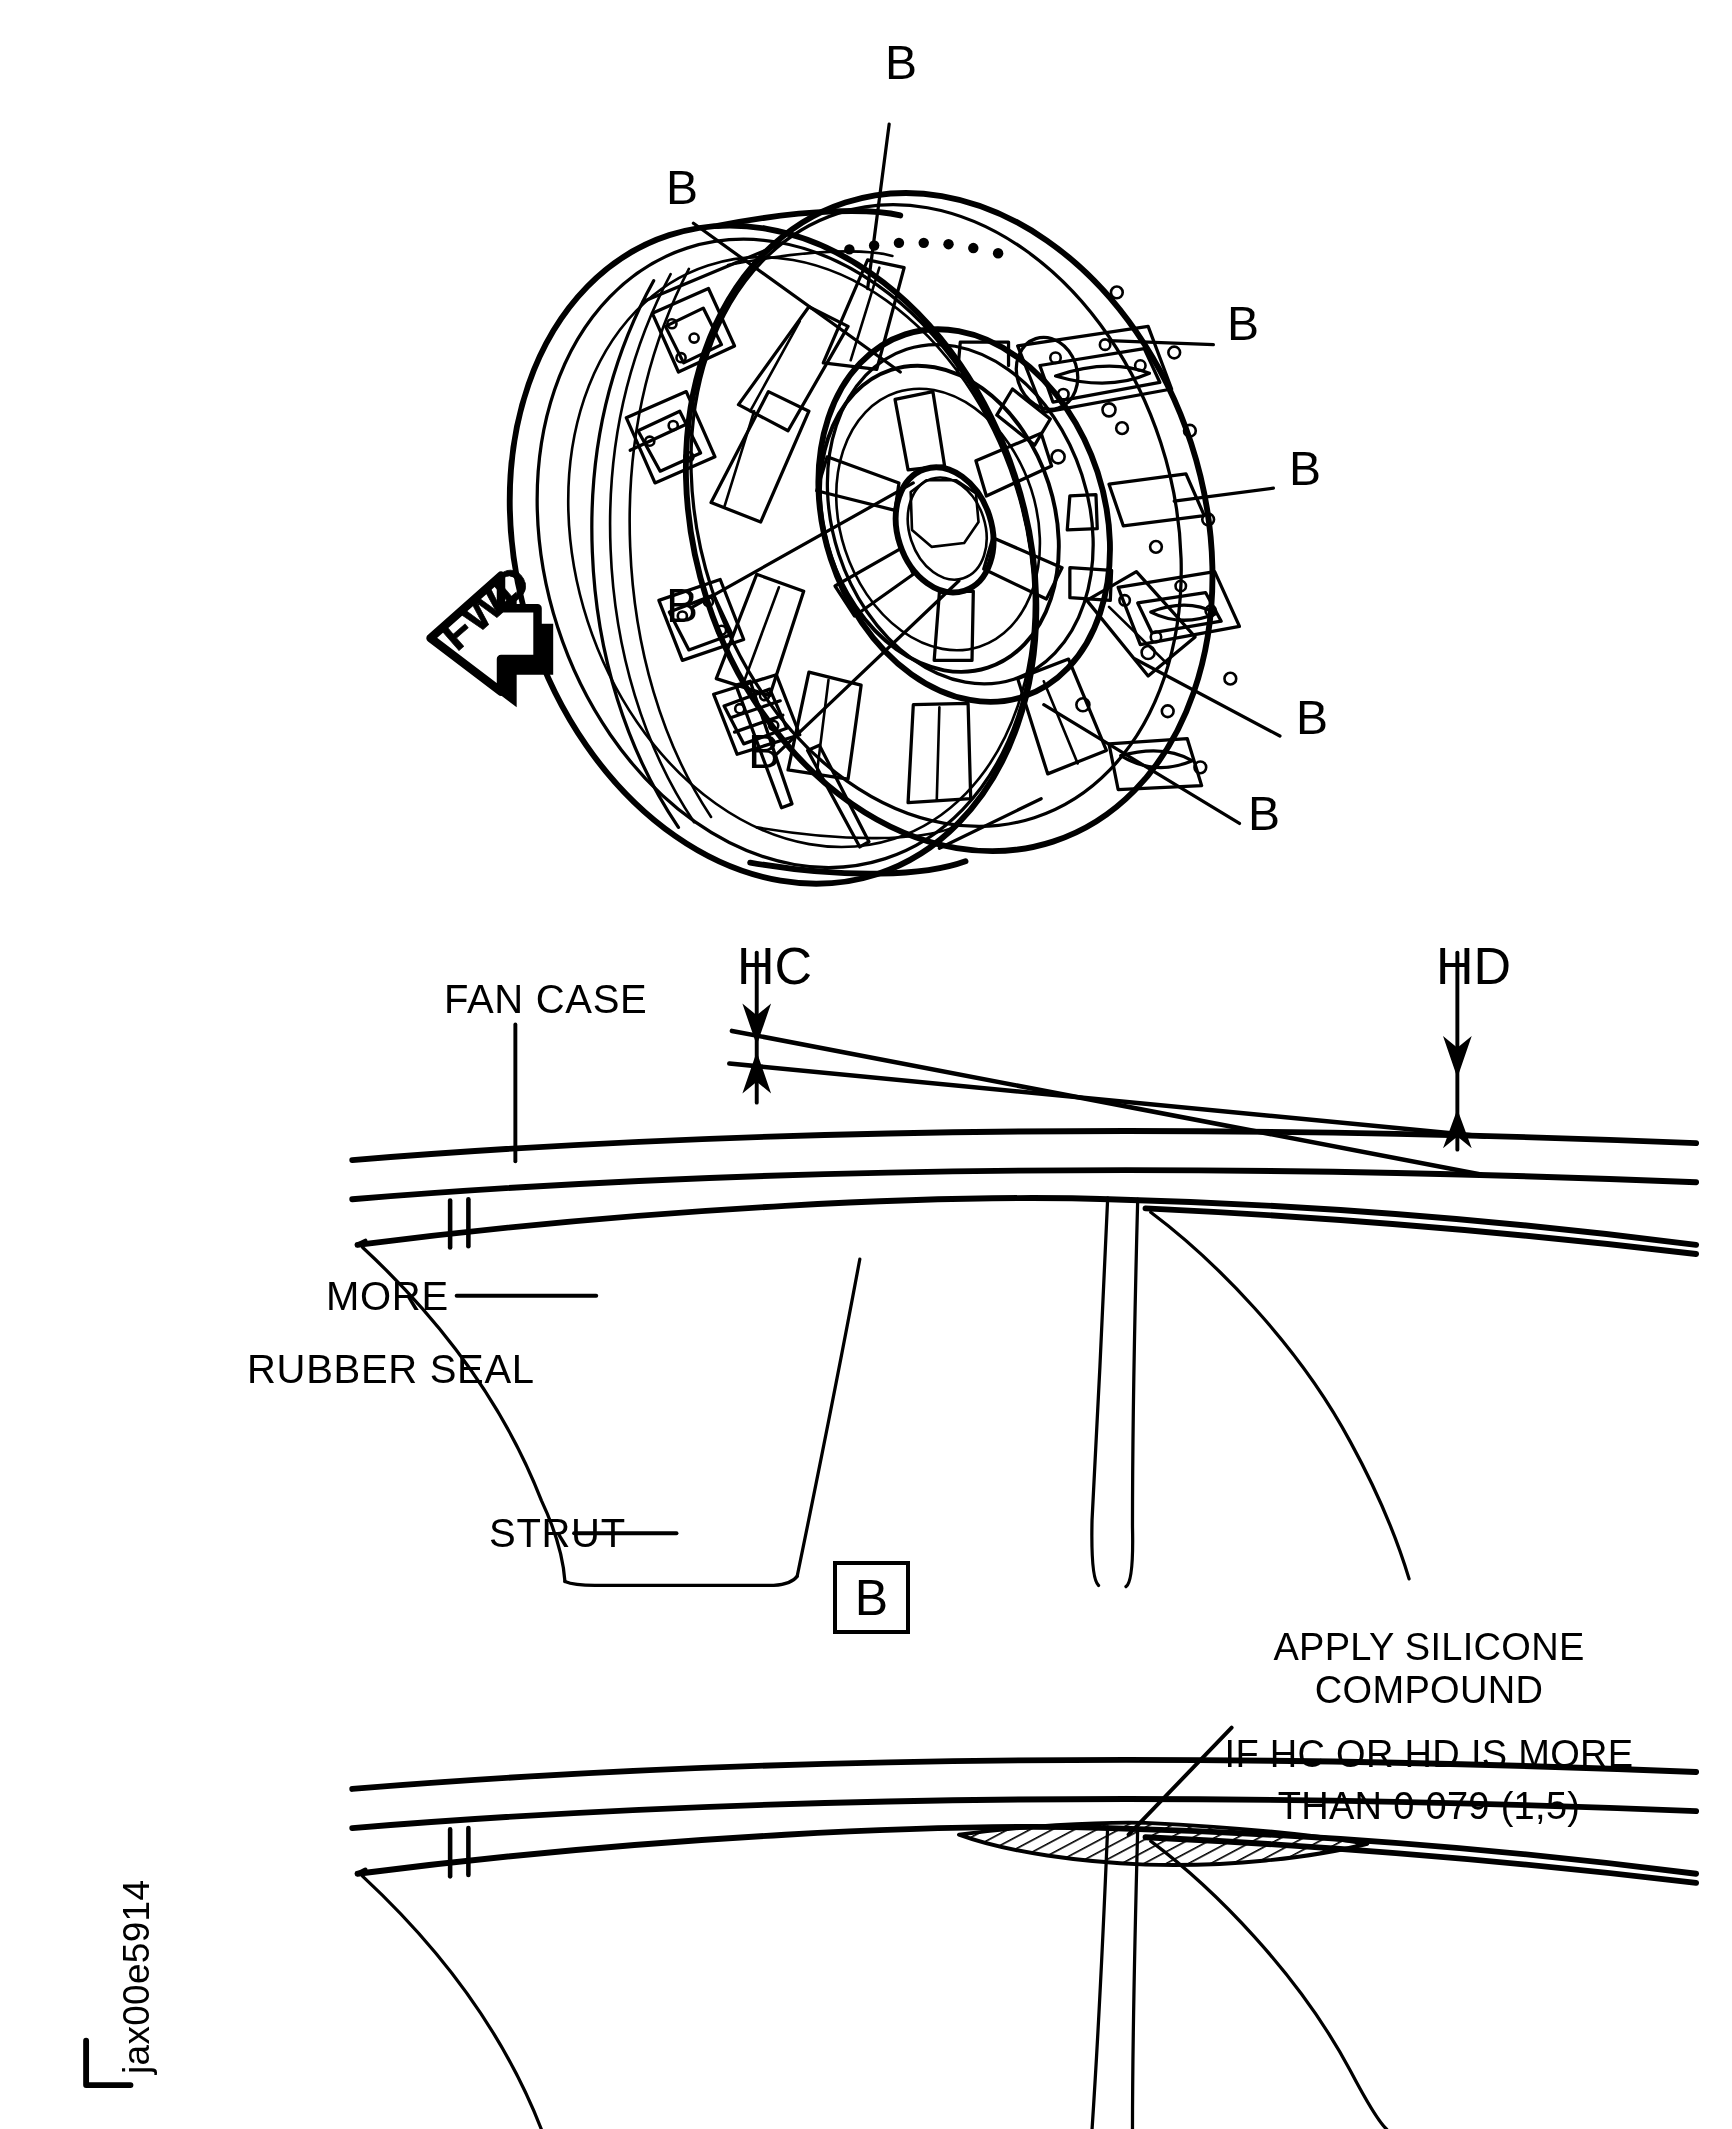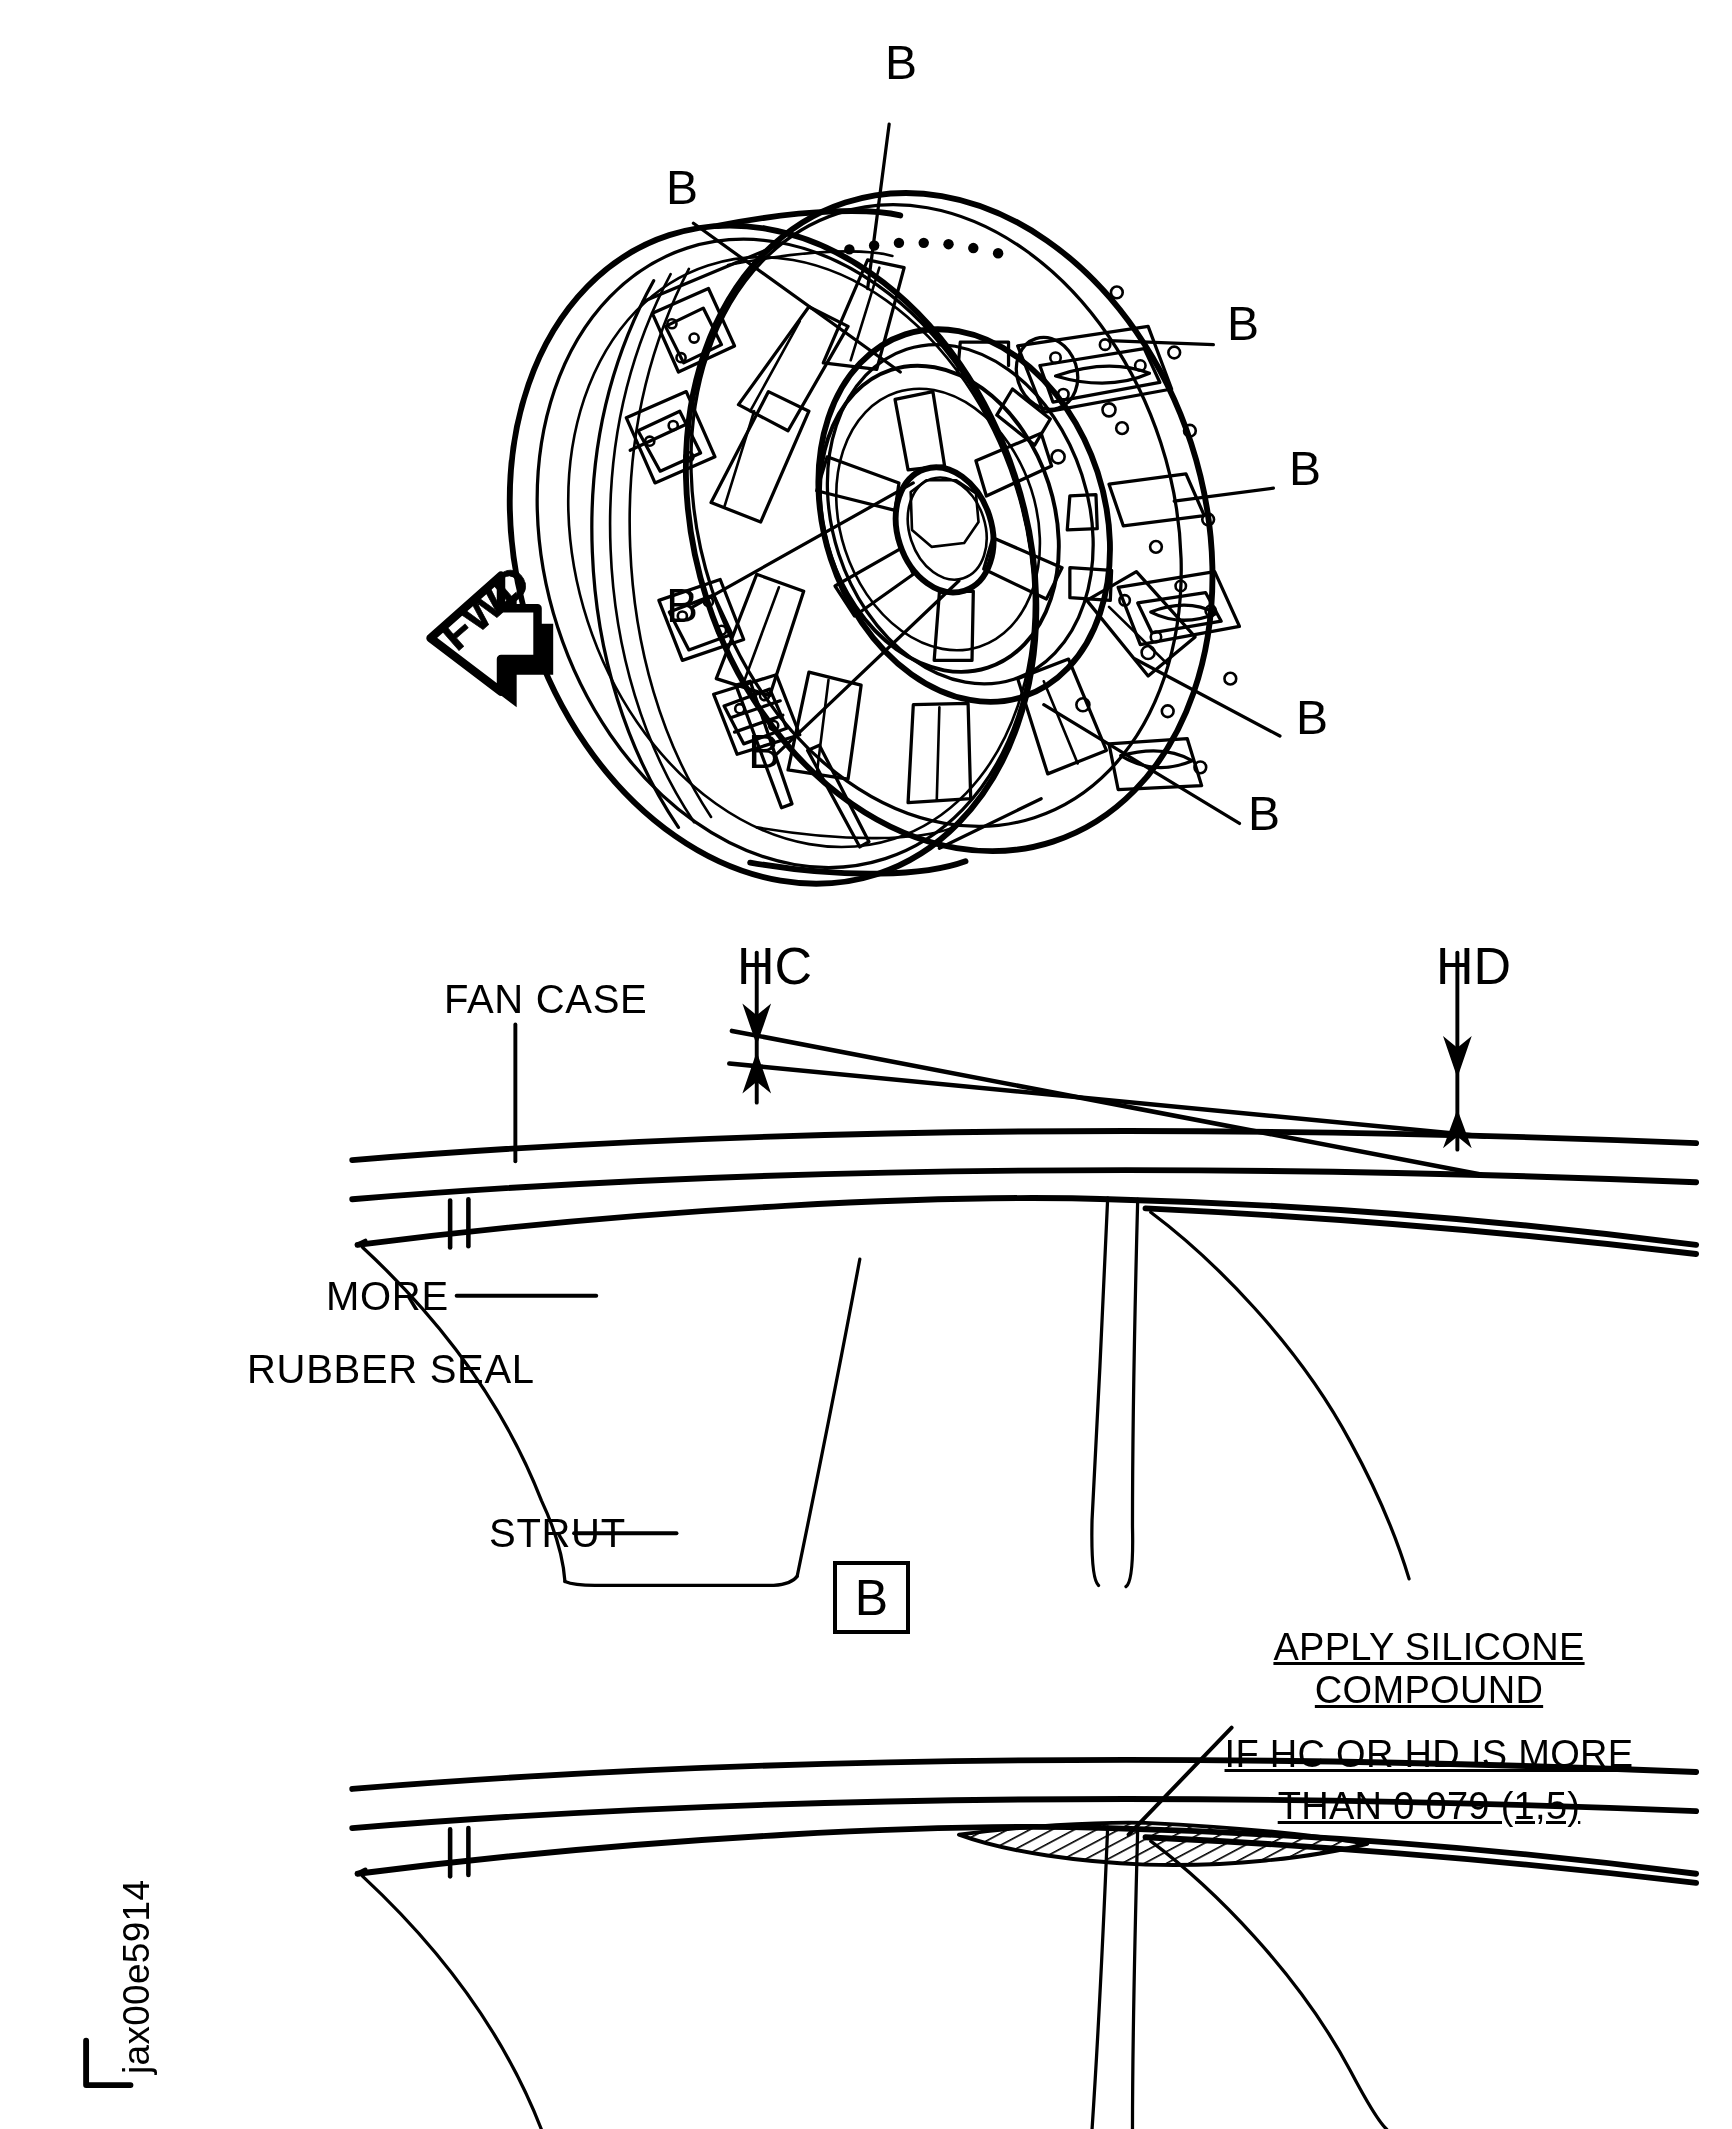--- a/index.html
+++ b/index.html
@@ -378,21 +378,21 @@
 
   <div class="lbl part-label" style="left:444px;top:979px;">FAN CASE</div>
   <div class="lbl part-label" style="left:326px;top:1276px;">MORE</div>
   <div class="lbl part-label" style="left:247px;top:1326px;margin-top:23px;">RUBBER SEAL</div>
   <div class="lbl part-label" style="left:465px;top:1513px;margin-left:24px;">STRUT</div>
 
   <div class="boxed" style="left:833px;top:1561px;width:77px;height:73px;">
     <span class="section-letter">B</span>
   </div>
 
-  <div class="note-block" style="left:1181px;top:1626px;text-decoration:underline;">
+  <div class="note-block" style="left:1181px;top:1626px;">
     <div class="note-line">APPLY  SILICONE COMPOUND</div>
     <div class="note-line" style="margin-top:21px;">IF HC OR HD IS MORE</div>
     <div class="note-line" style="margin-top:9px;">THAN  0 079 (1,5)</div>
   </div>
 
   <div class="figid" style="left:116px;top:2074px;">jax00e5914</div>
 
 </div>
 
 

